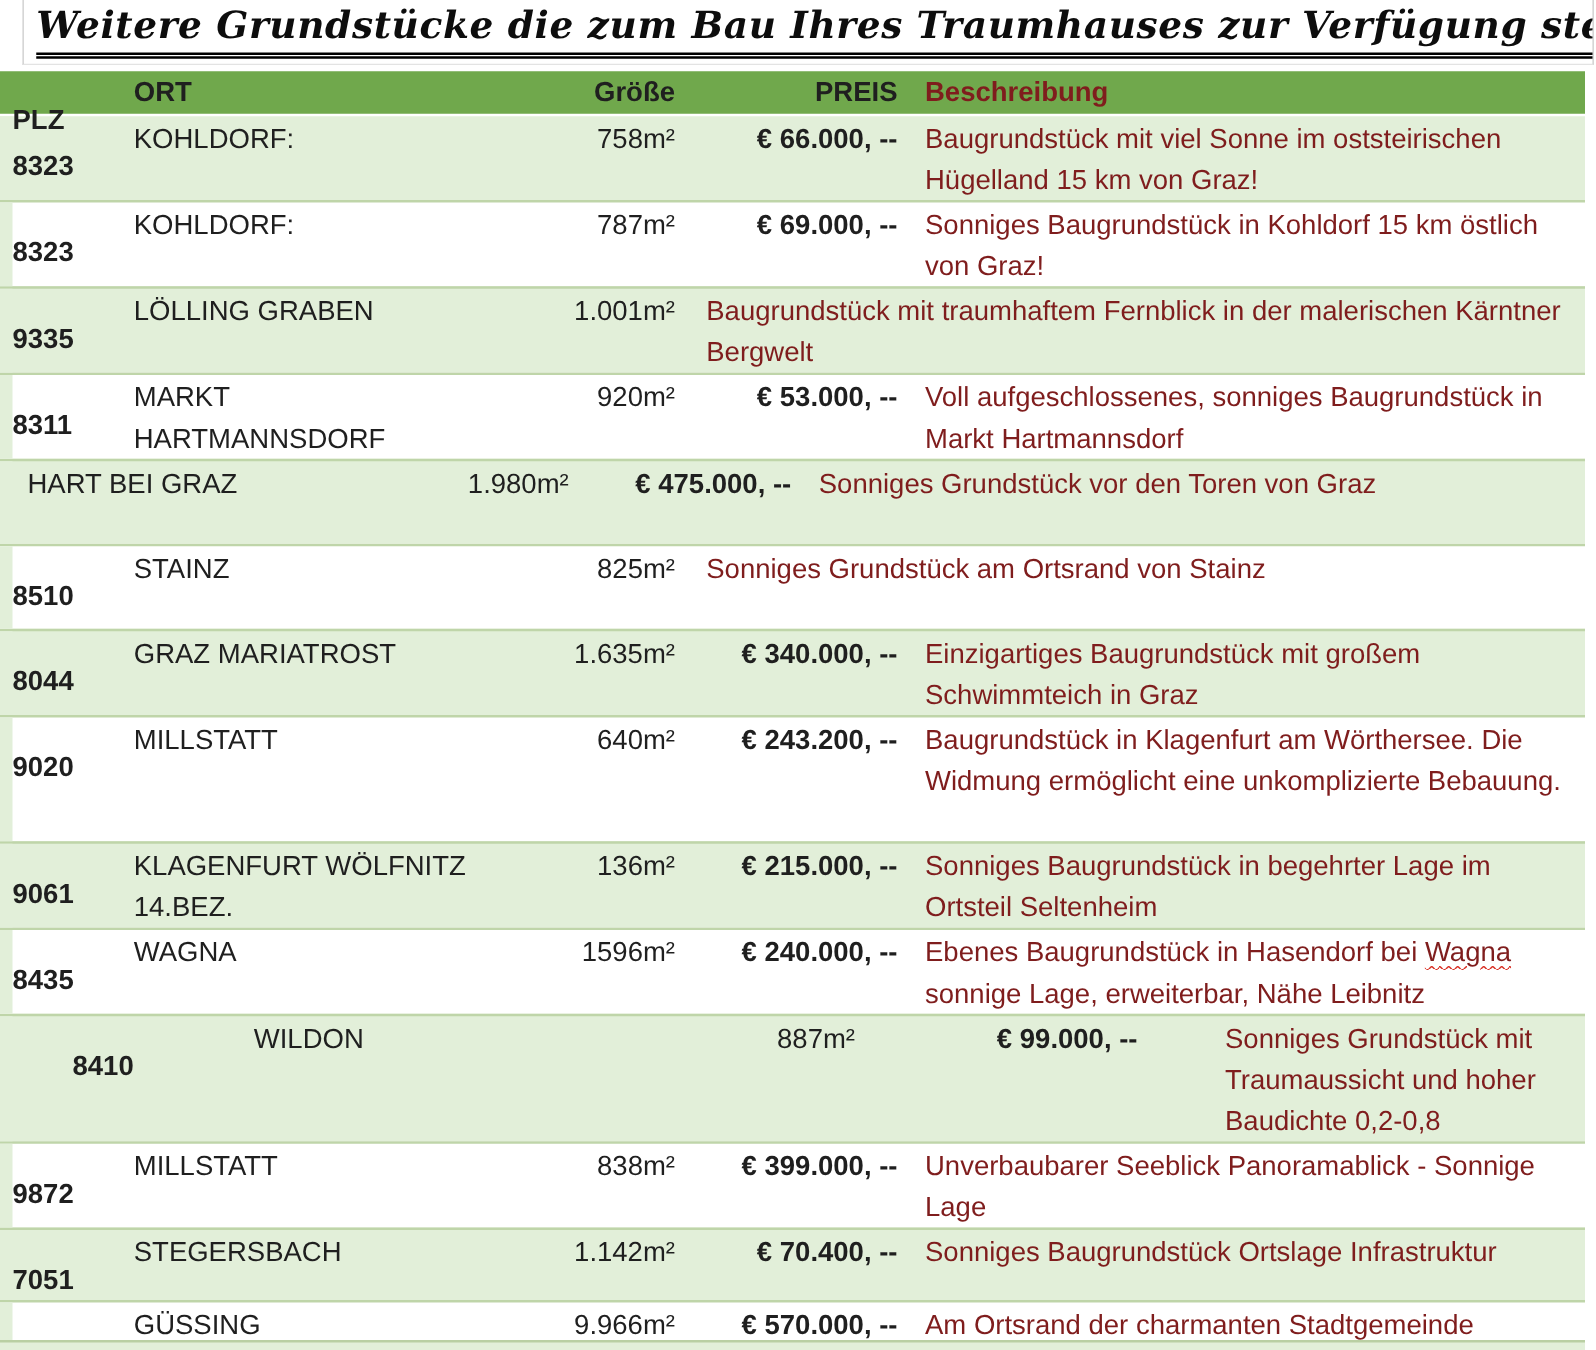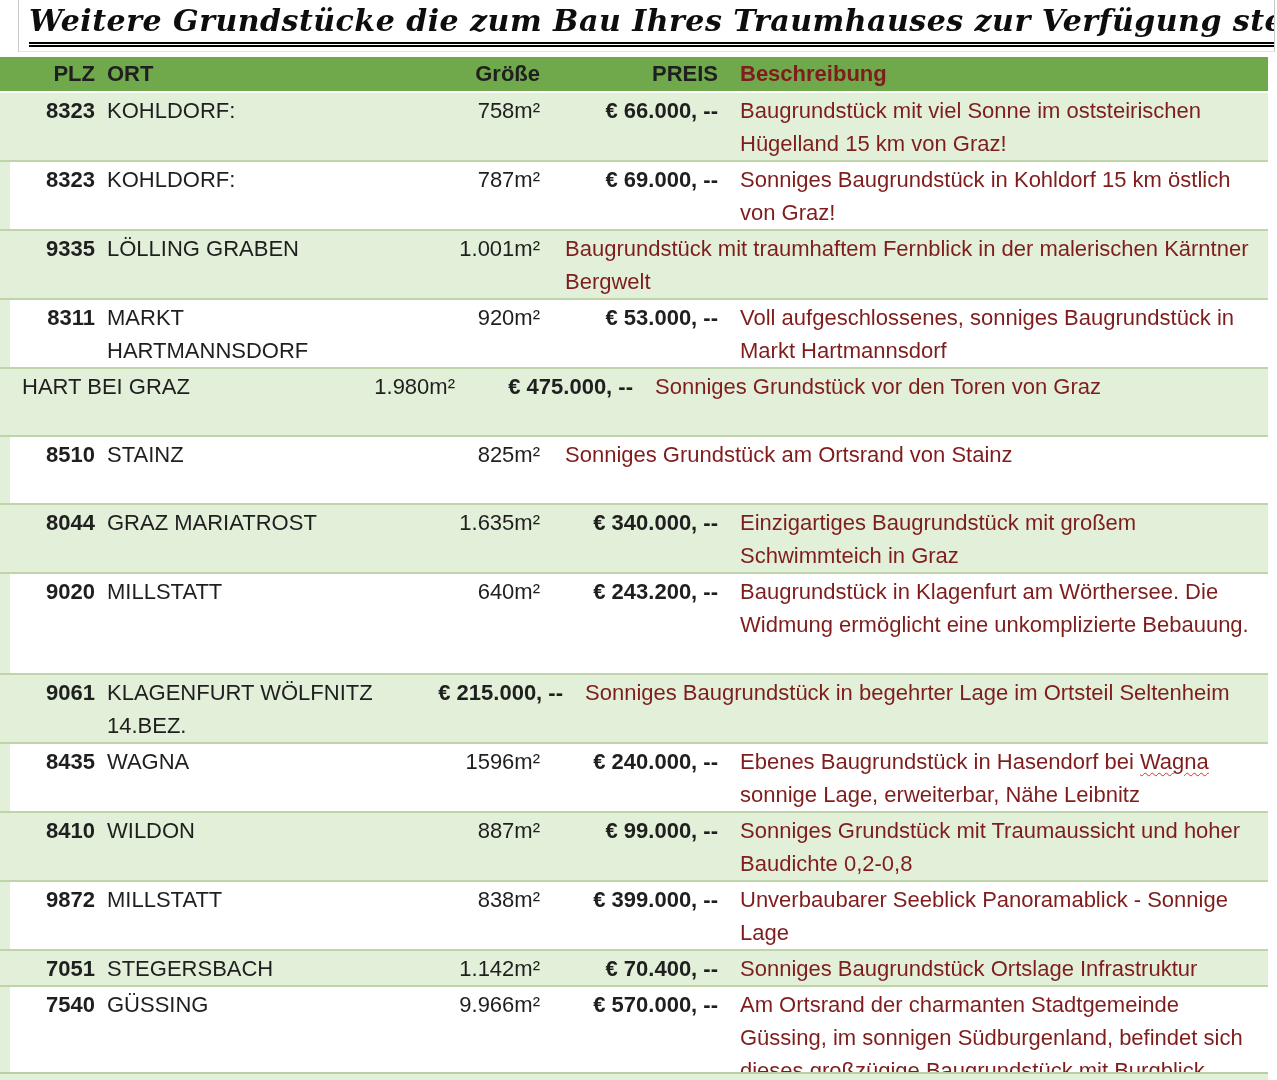--- a/index.html
+++ b/index.html
@@ -20,21 +20,21 @@
   .hrow{display:flex;height:34px;line-height:34px;margin-bottom:2px;}
   .hrow .cell{font-weight:bold;padding-top:0;}
   .row{display:flex;}
   .row + .row{border-top:2px solid #bfd5a9;}
   .edge{width:10px;flex:none;background:#e2efd9;}
   .hrow .edge{background:transparent;}
   .row.plain{background:#ffffff;}
   .row.shaded{background:#e2efd9;}
 
   .cell{font-size:22px;line-height:33px;padding-top:1px;color:#1f1f1f;box-sizing:border-box;}
-  .c-plz{width:85px;flex:none;text-align:right;font-weight:bold;}
+  .c-plz{width:85px;flex:none;text-align:left;font-weight:bold;margin-top:22px;}
   .c-ort{width:295px;flex:none;padding-left:12px;}
   .c-groesse{width:155px;flex:none;text-align:right;padding-right:5px;}
   .c-preis{width:175px;flex:none;text-align:right;padding-right:2px;font-weight:bold;}
   .c-beschreibung{flex:1;padding-left:20px;padding-right:6px;color:#7f1d1d;}
 
   .squiggle{text-decoration:underline;text-decoration-style:wavy;text-decoration-color:#d93025;
             text-decoration-thickness:1px;text-underline-offset:3px;}
 
   .bottom-strip{position:absolute;left:0;right:9px;bottom:0;height:6px;background:#dfecd4;
                 border-top:2px solid #b9cfa3;}
@@ -116,32 +116,33 @@
     <div class="cell c-plz">9020</div>
     <div class="cell c-ort">MILLSTATT</div>
     <div class="cell c-groesse">640m²</div>
     <div class="cell c-preis">€ 243.200, --</div>
     <div class="cell c-beschreibung">Baugrundstück in Klagenfurt am Wörthersee. Die Widmung ermöglicht eine unkomplizierte Bebauung.</div>
   </div>
         <div class="row shaded" style="min-height: 66px;">
     <div class="edge"></div>
     <div class="cell c-plz">9061</div>
     <div class="cell c-ort">KLAGENFURT WÖLFNITZ 14.BEZ.</div>
+    <div class="cell c-groesse">136m²</div>
     <div class="cell c-preis">€ 215.000, --</div>
     <div class="cell c-beschreibung">Sonniges Baugrundstück in begehrter Lage im Ortsteil Seltenheim</div>
   </div>
         <div class="row plain" style="min-height: 66px;">
     <div class="edge"></div>
     <div class="cell c-plz">8435</div>
     <div class="cell c-ort">WAGNA</div>
     <div class="cell c-groesse">1596m²</div>
     <div class="cell c-preis">€ 240.000, --</div>
     <div class="cell c-beschreibung">Ebenes Baugrundstück in Hasendorf bei <span class="squiggle">Wagna</span> sonnige Lage, erweiterbar, Nähe Leibnitz</div>
   </div>
-        <div class="row shaded" style="min-height: 66px;">
+        <div class="row shaded" style="min-height: 66px; gap: 48px;">
     <div class="edge"></div>
     <div class="cell c-plz">8410</div>
     <div class="cell c-ort">WILDON</div>
     <div class="cell c-groesse">887m²</div>
     <div class="cell c-preis">€ 99.000, --</div>
     <div class="cell c-beschreibung">Sonniges Grundstück mit Traumaussicht und hoher Baudichte 0,2-0,8</div>
   </div>
         <div class="row plain" style="min-height: 66px;">
     <div class="edge"></div>
     <div class="cell c-plz">9872</div>

